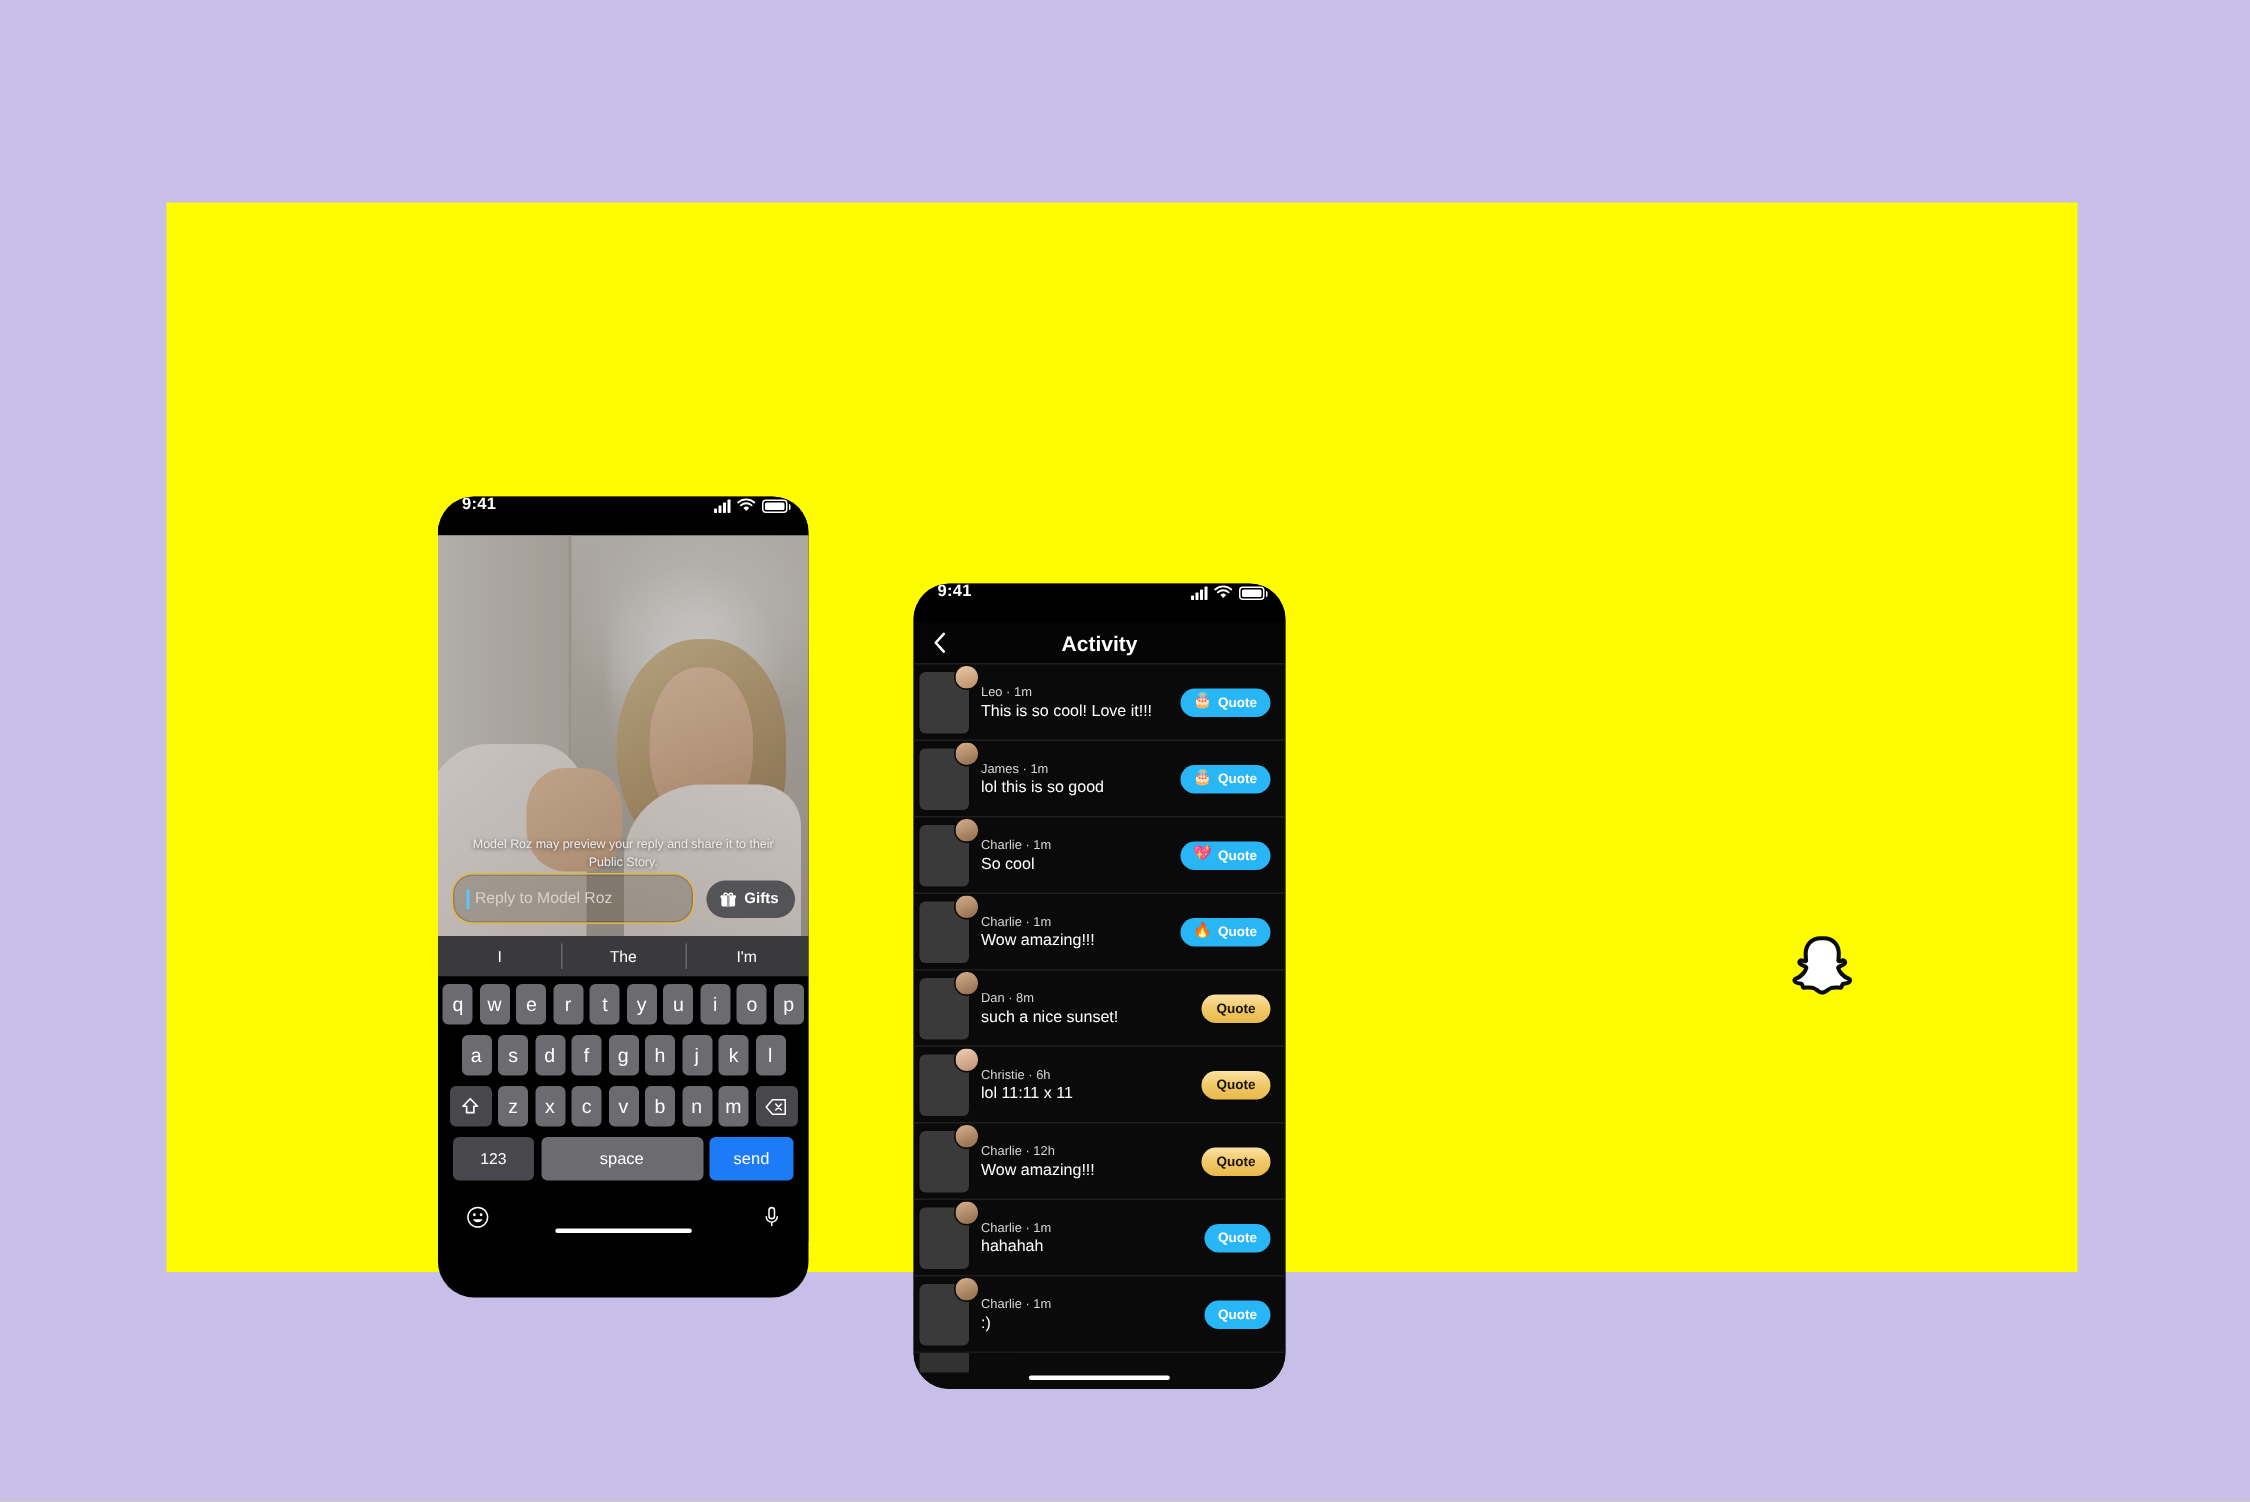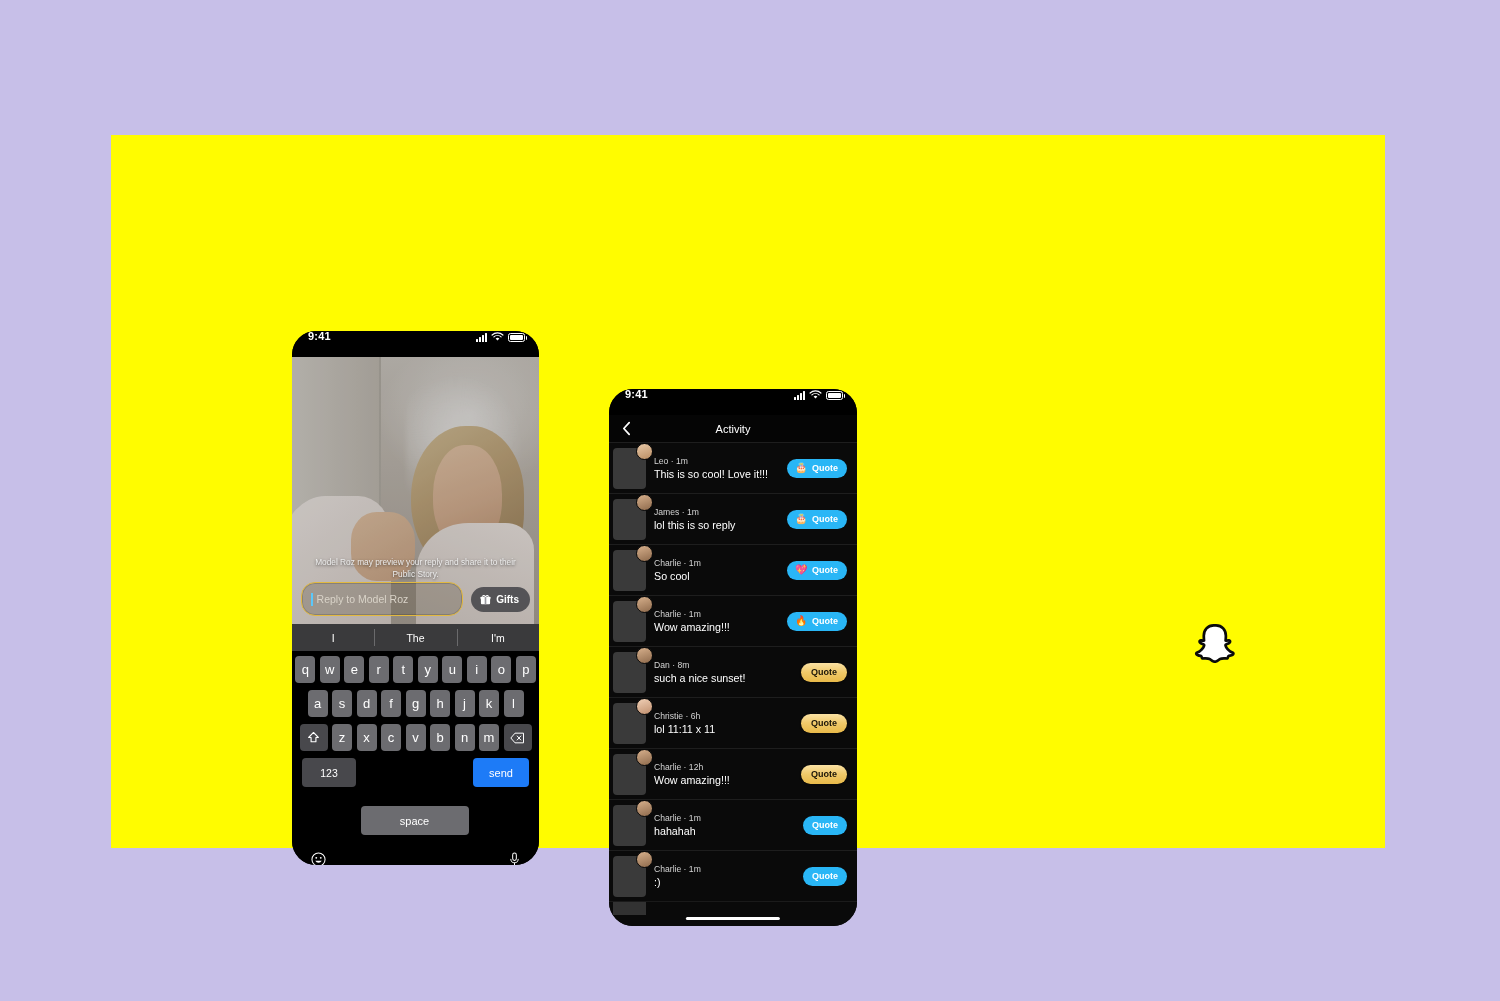--- a/index.html
+++ b/index.html
@@ -119,32 +119,32 @@
 
   
   .kb { background:#000; padding:5px 3px 0; }
   .kbrow { display:flex; justify-content:center; gap:4.5px; margin-bottom:7px; }
   .key { background:#6c6c70; border-radius:4px; height:27px; width:20px;
      display:flex; align-items:center; justify-content:center;
      font-size:13px; color:#fff; box-shadow:0 1px 0 rgba(0,0,0,.5); }
   .kbrow.r2 { padding:0 11px; }
   .kbrow.r3 .wide { width:28px; background:#48484c; }
   .kbrow.r4 .k123 { width:54px; background:#48484c; font-size:10.5px; }
-  .kbrow.r4 .kspace { width:108px; background:#6c6c70; font-size:11px;margin-top:48px; }
+  .kbrow.r4 .kspace { width:108px; background:#6c6c70; font-size:11px; }
   .kbrow.r4 .ksend { width:56px; background:#1d7bf7; font-size:11px; }
   .kbrow.r4 .key { height:29px; }
   .kb-bottom { height:34px; display:flex; align-items:center; justify-content:space-between;
      padding:0 16px; position:relative; }
 
   
   #phone2 { left: 498px; top: 254px; width: 248px; height: 537px; }
   .act-head { height:27px; display:flex; align-items:center; justify-content:center;
      position:relative; background:#050505; }
   .act-head .back { position:absolute; left:13px; width:9px; height:15px; }
-  .act-title { font-size:11px; font-weight:normal; }
+  .act-title { font-size:14px; font-weight:bold; }
 
   .act-list { background:#0a0a0a; height:calc(100% - 26px - 27px); overflow:hidden; }
   .act-row { display:flex; align-items:center; gap:8px; padding:6px 10px 6px 4px;
      border-top:1px solid #1e1e1e; height:51px; position:relative; }
   .thumb { position:relative; width:33px; height:41px; border-radius:4px; flex:none;
      overflow:visible; }
   .thumb .img { position:absolute; inset:0; border-radius:4px; background:#3a3a3a; }
   .thumb .ava { position:absolute; right:-7px; top:-5px; width:17px; height:17px;
      border-radius:50%; border:1.4px solid #0a0a0a; overflow:hidden; }
   .row-text { flex:1; min-width:0; }
@@ -346,21 +346,21 @@
               <span>Quote</span>
             </div>
           </div>
           <div class="act-row">
             <div class="thumb">
               <div class="img t-selfie"></div>
               <div class="ava a-guy"></div>
             </div>
             <div class="row-text">
               <div class="row-meta">James · 1m</div>
-              <div class="row-msg">lol this is so reply</div>
+              <div class="row-msg">lol this is so good</div>
             </div>
             <div class="qbtn blue">
               <span class="qemoji">🎂</span>
               <span>Quote</span>
             </div>
           </div>
           <div class="act-row">
             <div class="thumb">
               <div class="img t-selfie"></div>
               <div class="ava a-guy"></div>

